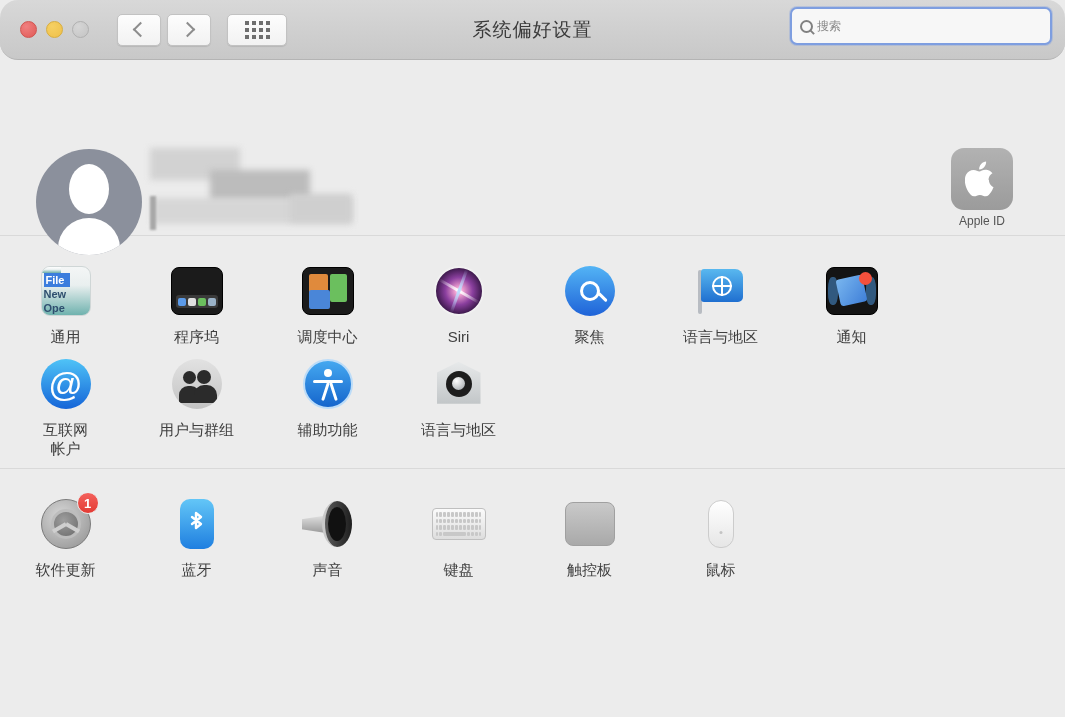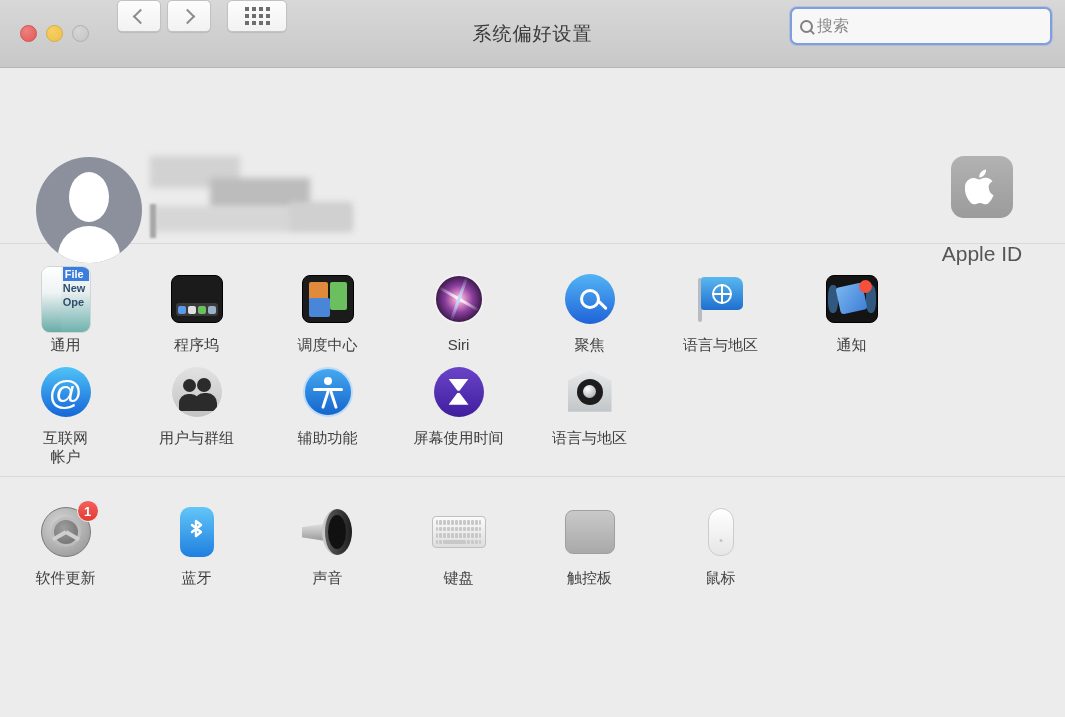--- a/index.html
+++ b/index.html
@@ -11,24 +11,24 @@
   }
   #app {
     position:relative;
     width:1065px; height:717px;
     background:#ececec;
   }
 
   
   .titlebar {
     position:relative;
-    height:68px;
+    height:60px;
     background:linear-gradient(to bottom,#d8d8d8 0%,#cfcfcf 55%,#c8c8c8 100%);
     border-bottom:1px solid #b4b4b4;
-    display:flex; 
+    display:flex; align-items:center;border-radius:18px;
   }
   .traffic {
     display:flex; align-items:center; gap:9px;
     margin-left:20px;
   }
   .light { width:17px; height:17px; border-radius:50%; }
   .light.red    { background:radial-gradient(circle at 35% 30%, #f08080, #e05a56); border:1px solid #cf5450; }
   .light.yellow { background:radial-gradient(circle at 35% 30%, #f6d063, #eec04a); border:1px solid #d8ad3e; }
   .light.gray   { background:radial-gradient(circle at 35% 30%, #d6d6d6, #c4c4c4); border:1px solid #b0b0b0; }
 
@@ -78,21 +78,21 @@
     width:13px; height:13px; border:2px solid #808080; border-radius:50%;
     position:relative; flex:0 0 auto; margin-right:4px;
   }
   .searchwrap .mag::after {
     content:""; position:absolute; width:2px; height:6px; background:#808080;
     right:-2px; bottom:-4px; transform:rotate(-45deg);
   }
   .searchwrap input {
     border:none; outline:none; background:transparent;
     font-family:"Liberation Sans", sans-serif;
-    font-size:16px; color:#7b7b7b; width:100%;
+    font-size:12px; color:#7b7b7b; width:100%;
   }
   .searchwrap input::placeholder { color:#8a8a8a; }
 
   
   .banner {
     position:relative;
     height:176px;
     background:#ececec;
     border-bottom:1px solid #d9d9d9;
   }
@@ -123,21 +123,21 @@
     position:absolute; right:28px; top:88px;
     width:110px; text-align:center;
   }
   .appleid .sq {
     width:62px; height:62px; margin:0 auto;
     border-radius:13px;
     background:linear-gradient(to bottom,#b2b2b2,#9b9b9b);
     display:flex; align-items:center; justify-content:center;
   }
   .appleid .lbl {
-    margin-top:24px; font-size:21px; color:#555;
+    margin-top:4px; font-size:12px; color:#555;
   }
 
   
   .section { padding:18px 0 10px; border-bottom:1px solid #d9d9d9; }
   .section.last { border-bottom:none; }
   .row { display:flex; }
   .cell {
     width:131px;
     display:flex; flex-direction:column; align-items:center;
     padding-top:8px;
@@ -170,23 +170,23 @@
   .hl {
     position:absolute;
     left:-3px; top:-2px;
     width:142px; height:132px;
     border:5px solid #ef2024;
     border-radius:2px;
     pointer-events:none;
   }
 
   
-  .ic-general { width:50px; height:67px; border-radius:9px; overflow:hidden;
+  .ic-general { width:50px; height:50px; border-radius:9px; overflow:hidden;
     background:linear-gradient(to bottom,#f4f6f6 0%,#e9efef 38%,#6fb2ae 100%);
-    border:1px solid #cfd6d6; display:flex; }
+    border:1px solid #cfd6d6; display:flex;flex-direction:column; }
   .ic-general .lft { width:40%; height:100%;
     background:linear-gradient(to bottom,#ffffff 0%,#eef3f3 40%,#69aca8 100%); }
   .ic-general .rgt { width:60%; height:100%; font-size:11px; font-weight:bold;
     color:#2f4f6f; line-height:14px; padding-left:2px; }
   .ic-general .rgt b:first-child { display:block; background:#3b7ddd; color:#fff; padding-left:2px; }
 
   
   .ic-desktop { width:54px; height:48px; position:relative; }
   .ic-desktop .back { position:absolute; left:12px; top:10px; width:40px; height:33px;
     border-radius:4px; background:linear-gradient(135deg,#a97fe0,#d07ad4); }
@@ -580,28 +580,20 @@
           <div class="ic-acc">
               <span class="hd"></span>
               <span class="arms"></span>
               <span class="lg1"></span>
               <span class="lg2"></span>
             </div>
         </div>
         <div class="celllabel">辅助功能</div>
       </div>
 
-      <div class="cell">
-        <div class="iconbox">
-          <div class="ic-st">
-              <span class="gl"></span>
-            </div>
-        </div>
-        <div class="celllabel">屏幕使用时间</div>
-      </div>
 
 
       <div class="cell">
         <div class="iconbox">
           <div class="ic-sec">
               <span class="house"></span>
               <span class="ring">
                 <span class="knobc"></span>
               </span>
             </div>

